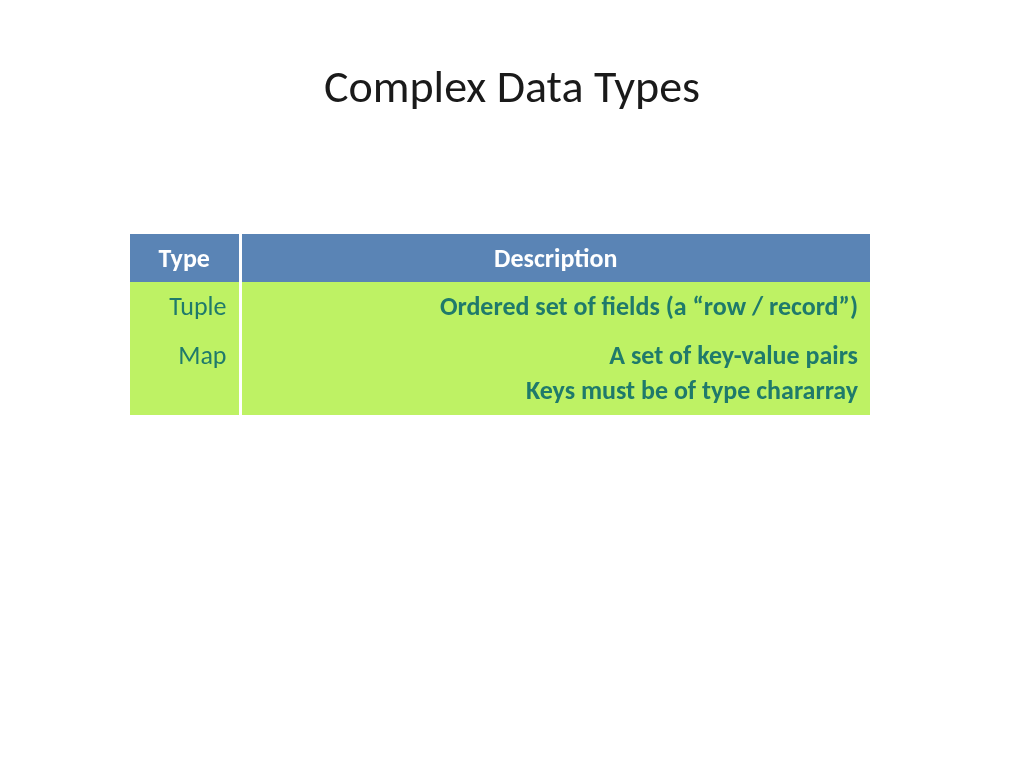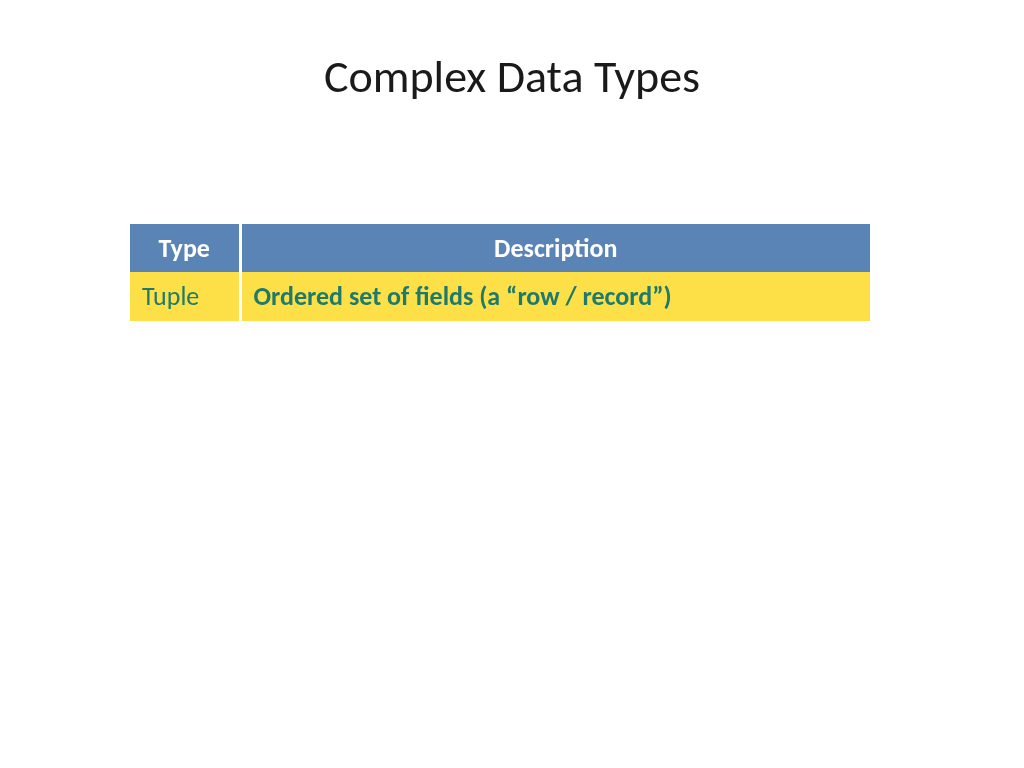--- a/index.html
+++ b/index.html
@@ -13,21 +13,21 @@
     .slide {
       width: 100%;
       height: 100%;
       padding: 40px 0 0 0;
     }
     .title {
       font-size: 46px;
       font-weight: 400;
       color: #1a1a1a;
       text-align: center;
-      margin: 8px auto;
+      margin: 18px auto;
     }
     .table-wrap {
       margin: 120px 0 0 130px;
       width: 740px;
     }
     table {
       border-collapse: collapse;
       width: 100%;
       font-size: 26px;
     }
@@ -41,21 +41,21 @@
     }
     th:last-child { border-right: none; }
     td {
       color: #1f7a6b;
       padding: 7px 12px;
       border-right: 3px solid #ffffff;
       vertical-align: top;
       line-height: 1.35;
     }
     td:last-child { border-right: none; font-weight: bold; }
-    tr.row-odd td { background: #fde047; }
+    tr.row-odd td { background: #bef264; text-align: right; }
     tr.row-even td { background: #eaeef5; }
     col.type-col { width: 110px; }
     col.desc-col { width: auto; }
   </style>
 </head>
 <body>
 
 <div class="slide">
   <h1 class="title">Complex Data Types</h1>
 
@@ -69,16 +69,20 @@
         <tr>
           <th>Type</th>
           <th>Description</th>
         </tr>
       </thead>
       <tbody>
         <tr class="row-odd">
           <td>Tuple</td>
           <td>Ordered set of fields (a “row / record”)</td>
         </tr>
+        <tr class="row-odd">
+          <td>Map</td>
+          <td>A set of key-value pairs<br>Keys must be of type chararray</td>
+        </tr>
       </tbody>
     </table>
   </div>
 </div>
 
 </body></html>

